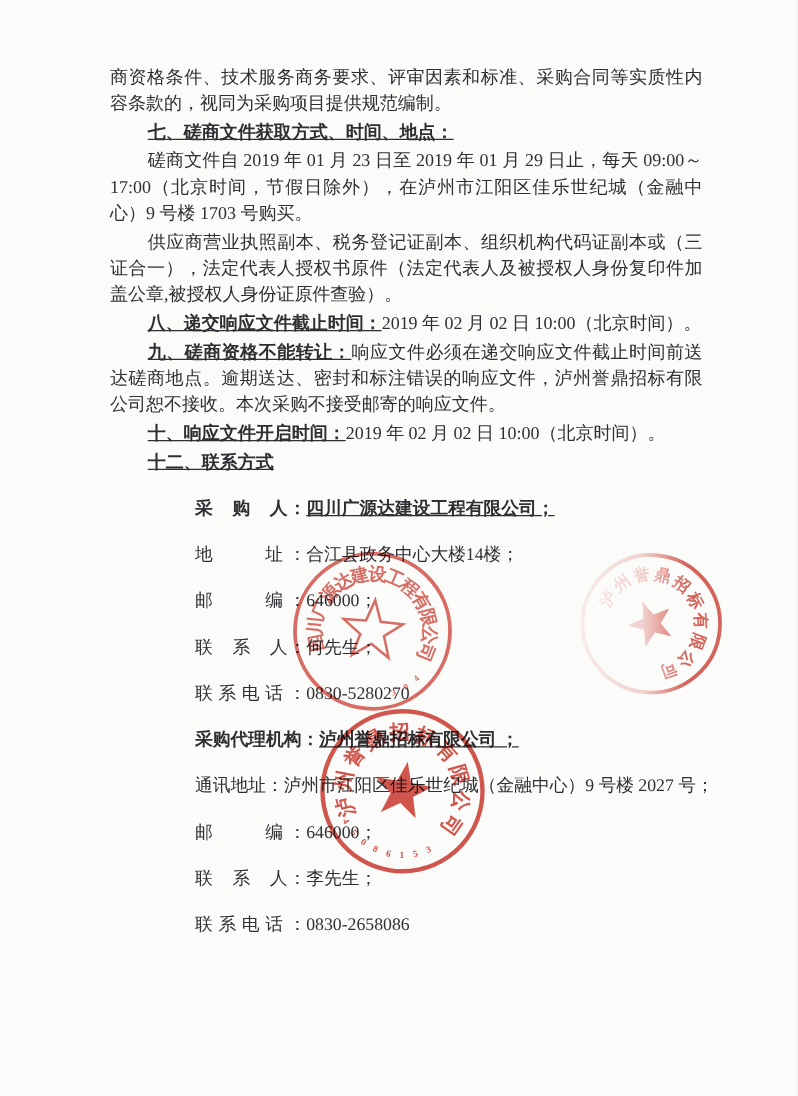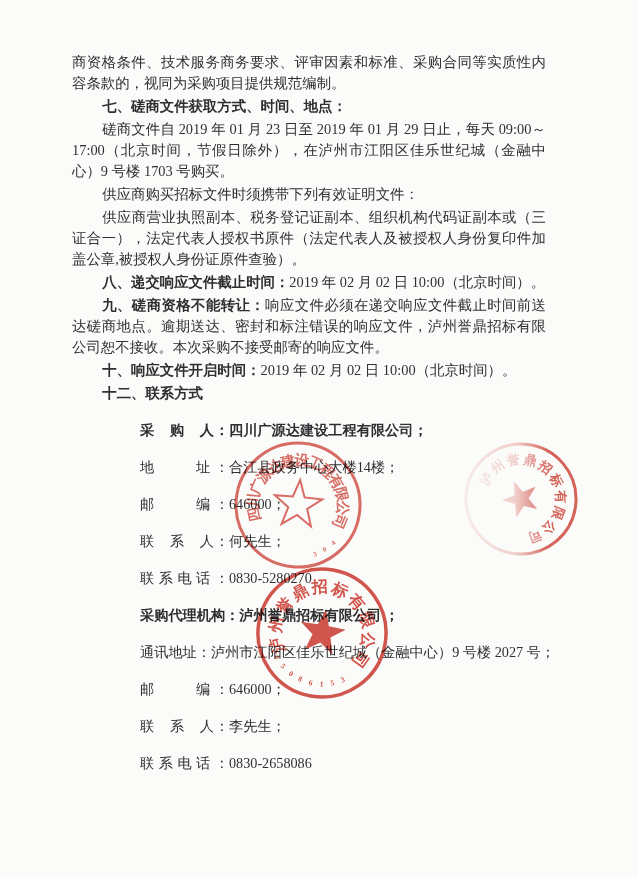--- a/index.html
+++ b/index.html
@@ -6,28 +6,28 @@
   .page{
     position:relative;
     width:638px;height:877px;
     margin:0 auto;
     background:#fbfbf9;
     overflow:hidden;
     font-family:"Liberation Serif","DejaVu Serif",serif;
     color:#2f2f33;
   }
   .content{
-    position:absolute;left:72px;top:50px;width:474px;
+    position:absolute;left:88px;top:50px;width:474px;
     font-size:14.4px;line-height:21px;text-align:justify;
   }
   .content p{margin:2px 0 0 0;}
   .indent{text-indent:2.1em;}
   .gap-lg{margin-top:10px;}
   .gap-md{margin-top:6px;}
-  .bold{font-weight:bold;}
+  .bold{font-weight:bold;text-decoration:underline;}
   .u{text-decoration:underline;text-underline-offset:3px;}
   .contacts{margin-top:0;padding-left:68px;font-size:14.2px;}
   .crow{white-space:nowrap;line-height:21px;margin-top:16px;}
   .clabel{
     display:inline-block;width:89px;
     text-align:justify;text-align-last:justify;
   }
   .clabel.wide{width:auto;text-align-last:auto;}
   .seal{position:absolute;mix-blend-mode:multiply;pointer-events:none;}
   .seal svg{display:block;}
@@ -36,21 +36,20 @@
 <body>
 
 <div class="page">
 
   <div class="content">
 
     <p>商资格条件、技术服务商务要求、评审因素和标准、采购合同等实质性内容条款的，视同为采购项目提供规范编制。</p>
 
     <p class="indent bold gap-md">七、磋商文件获取方式、时间、地点：</p>
     <p class="indent">磋商文件自 2019 年 01 月 23 日至 2019 年 01 月 29 日止，每天 09:00～17:00（北京时间，节假日除外），在泸州市江阳区佳乐世纪城（金融中心）9 号楼 1703 号购买。</p>
-    <p class="indent">供应商购买招标文件时须携带下列有效证明文件：</p>
     <p class="indent gap-lg">供应商营业执照副本、税务登记证副本、组织机构代码证副本或（三证合一），法定代表人授权书原件（法定代表人及被授权人身份复印件加盖公章,被授权人身份证原件查验）。</p>
 
     <p class="indent gap-md"><span class="bold">八、递交响应文件截止时间：</span><span>2019 年 02 月 02 日 10:00（北京时间）。</span></p>
 
     <p class="indent gap-md"><span class="bold">九、磋商资格不能转让：</span><span>响应文件必须在递交响应文件截止时间前送达磋商地点。逾期送达、密封和标注错误的响应文件，泸州誉鼎招标有限公司恕不接收。本次采购不接受邮寄的响应文件。</span></p>
 
     <p class="indent gap-md"><span class="bold">十、响应文件开启时间：</span><span>2019 年 02 月 02 日 10:00（北京时间）。</span></p>
 
 
     <p class="indent bold gap-md">十二、联系方式</p>

